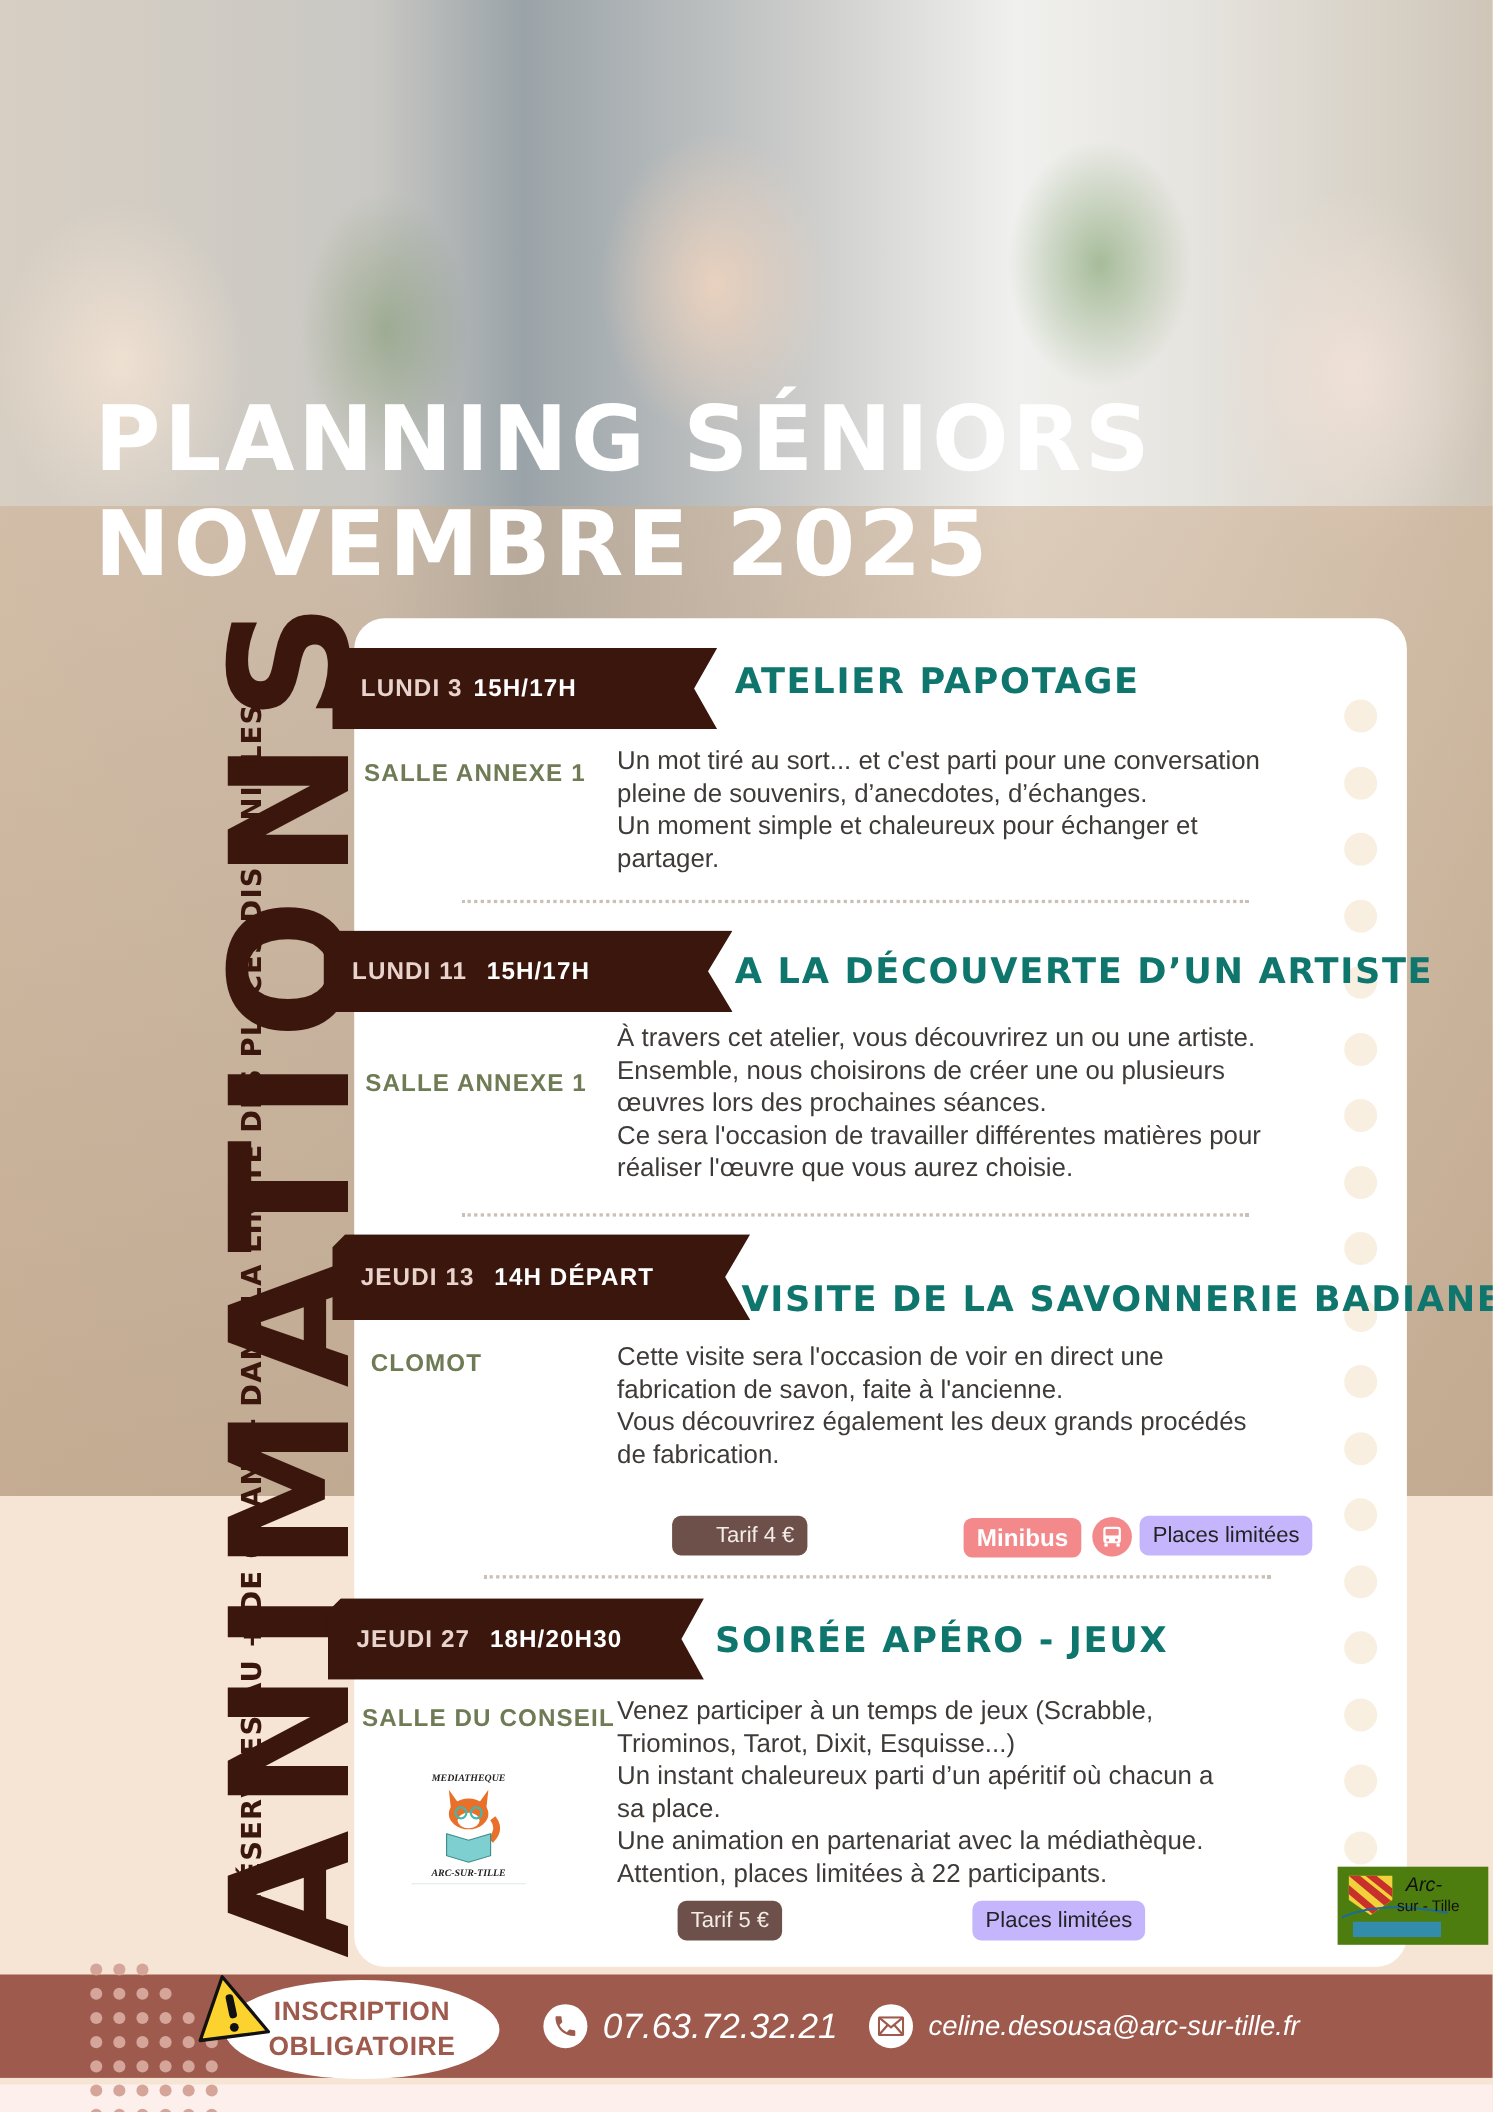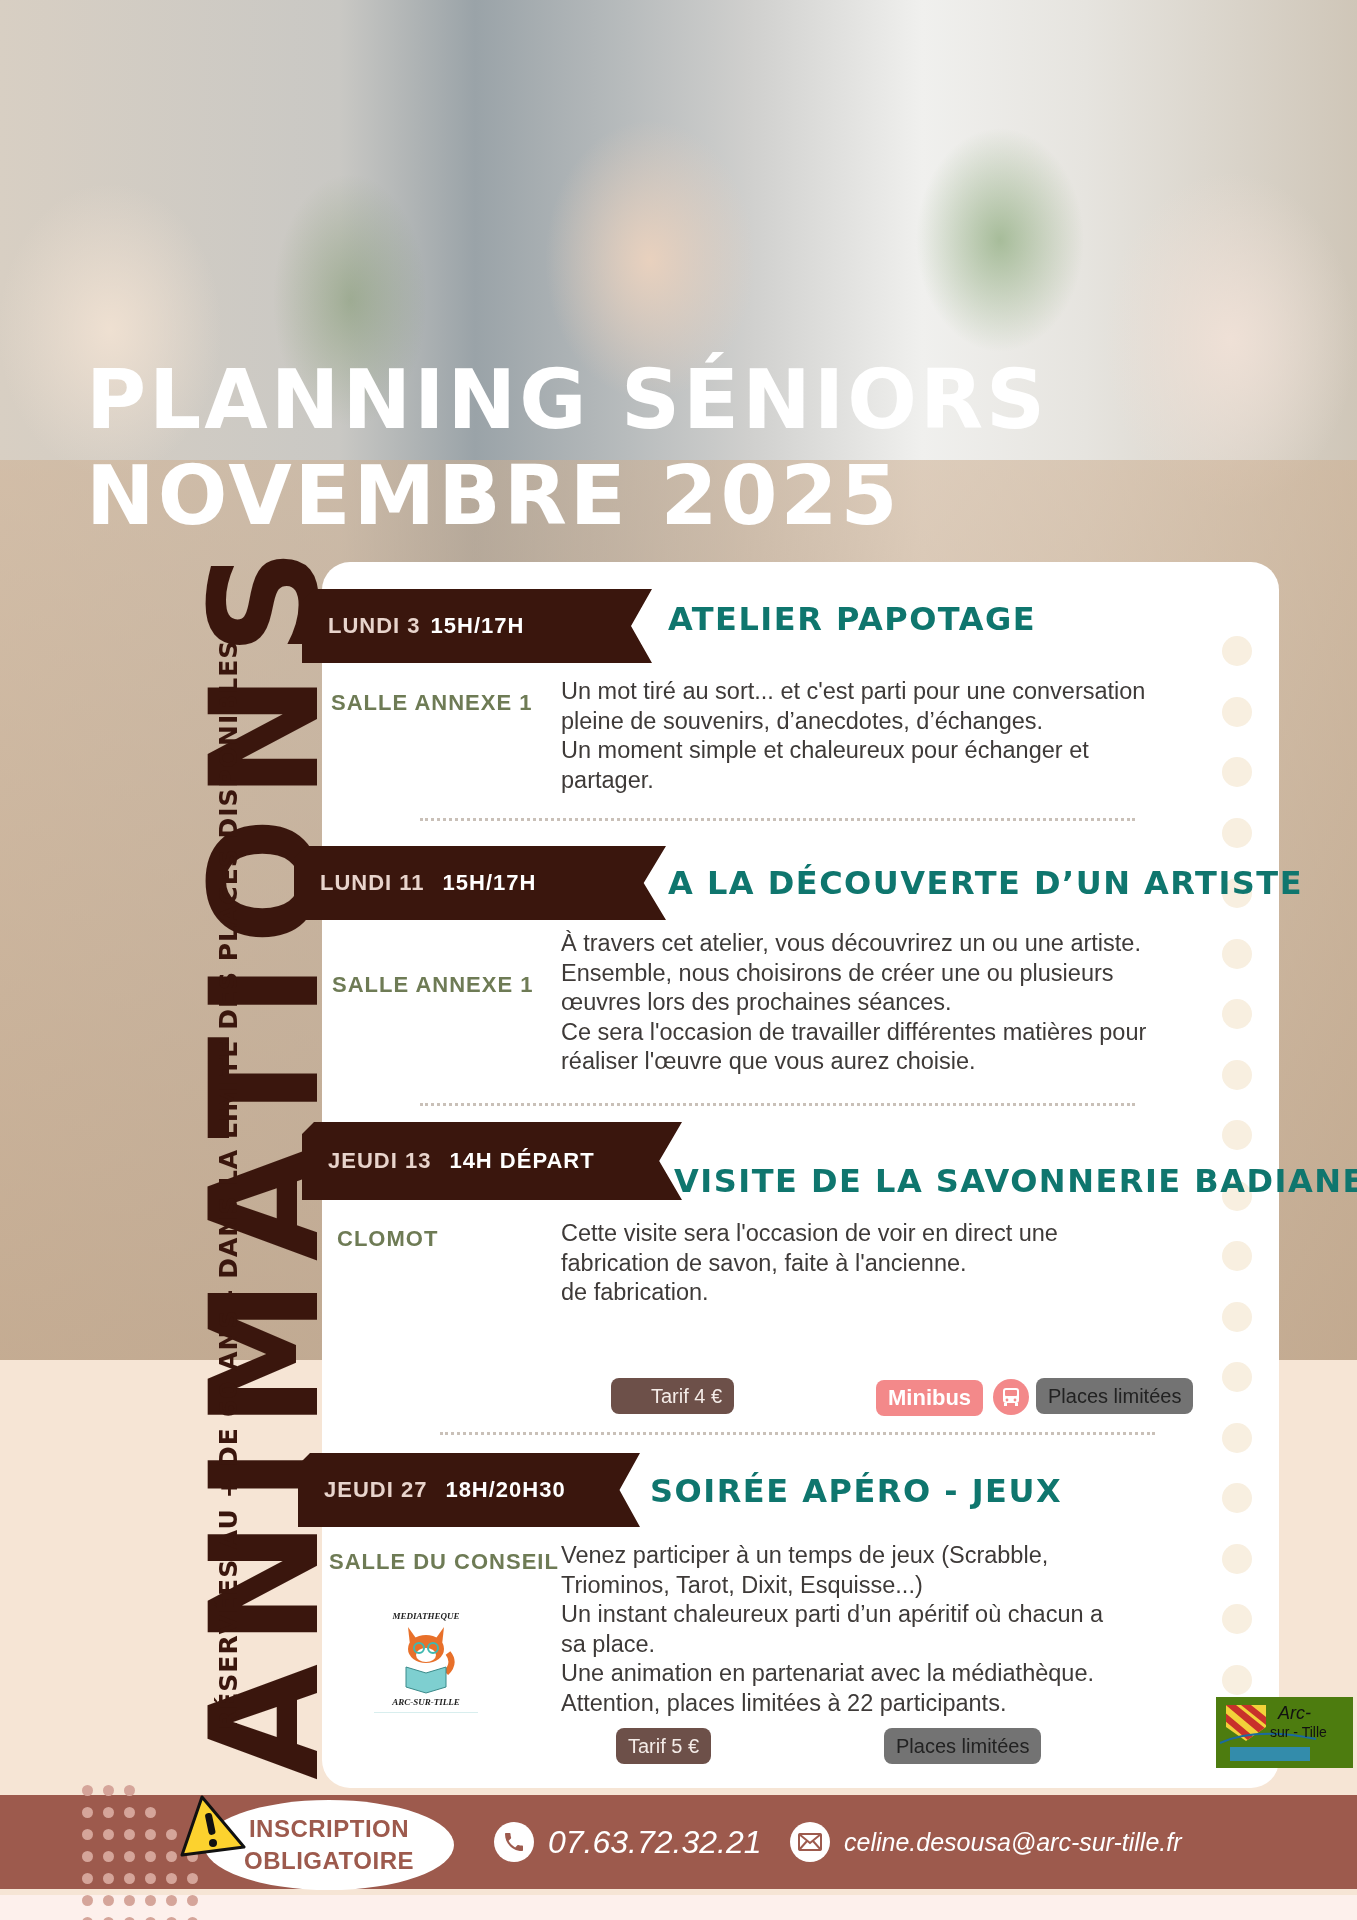--- a/index.html
+++ b/index.html
@@ -67,21 +67,21 @@
   }
   .ev-location { position: absolute; color: #6e7b55; font-weight: bold; font-size: 22px; letter-spacing: 1px; white-space: nowrap; }
   .ev-desc { position: absolute; left: 561px; color: #3e3a38; font-size: 23.5px; line-height: 29.5px; width: 700px; }
   .ev-desc p { margin: 0; }
 
   .divider { position: absolute; border-top: 3px dotted #c9c0b8; height: 0; }
 
   .badge { position: absolute; height: 36px; border-radius: 8px; display: flex; align-items: center; justify-content: center; font-size: 20px; padding: 0 12px; }
   .badge.tarif { background: #6d5049; color: #f4ece8; }
   .badge.minibus { background: #f3898a; color: #ffffff; font-weight: bold; font-size: 22px; }
-  .badge.places { background: #737373; color: #222; }
+  .badge.places { background: #c4b5fd; color: #222; }
   .bus-icon { position: absolute; width: 36px; height: 36px; border-radius: 50%; background: #f3898a; display: flex; align-items: center; justify-content: center; }
 
   .media-logo { position: absolute; left: 374px; top: 1605px; width: 104px; height: 108px; background: #fff; border-bottom: 1px solid #d8eeee; }
   .media-logo .t1, .media-logo .t2 { position: absolute; left: 0; width: 104px; text-align: center; font-size: 9px; font-weight: bold; font-style: italic; color: #222; font-family: "Liberation Serif", serif; }
   .media-logo .t1 { top: 6px; } .media-logo .t2 { top: 92px; }
 
   
   .footer-bar { position: absolute; left: 0; top: 1795px; width: 1357px; height: 94px; background: #9d5a4d; }
   .footer-dots { position: absolute; left: 82px; top: 1785px; }
   .footer-dots .row { display: flex; gap: 10px; margin-bottom: 11px; }
@@ -173,20 +173,21 @@
 <div class="event">
   <div class="ribbon" style="left:302px; top:1122px; width:380px; height:78px;">
     <span>JEUDI 13</span>
     <span class="time" style="margin-left:8px;">14H DÉPART</span>
   </div>
   <div class="ev-title" style="left:674px; top:1142px;margin-top:20px;">VISITE DE LA SAVONNERIE BADIANE</div>
   <div class="ev-location" style="left:337px; top:1226px;">CLOMOT</div>
   <div class="ev-desc" style="top:1219px;">
     <p>Cette visite sera l'occasion de voir en direct une</p>
     <p>fabrication de savon, faite à l'ancienne.</p>
+    <p>Vous découvrirez également les deux grands procédés</p>
     <p>de fabrication.</p>
   </div>
   <div class="badge tarif" style="left:611px; top:1378px;padding-left:40px;">Tarif 4 €</div>
   <div class="badge minibus" style="left:876px; top:1380px;">Minibus</div>
   <div class="bus-icon" style="left:993px; top:1379px;">
     <svg width="24" height="24" viewBox="0 0 24 24">
       <rect x="4" y="3" width="16" height="15" rx="3" fill="#fff"></rect>
       <rect x="6" y="5" width="12" height="6" rx="1" fill="#f3898a"></rect>
       <circle cx="8" cy="15" r="1.4" fill="#f3898a"></circle>
         <circle cx="16" cy="15" r="1.4" fill="#f3898a"></circle>

